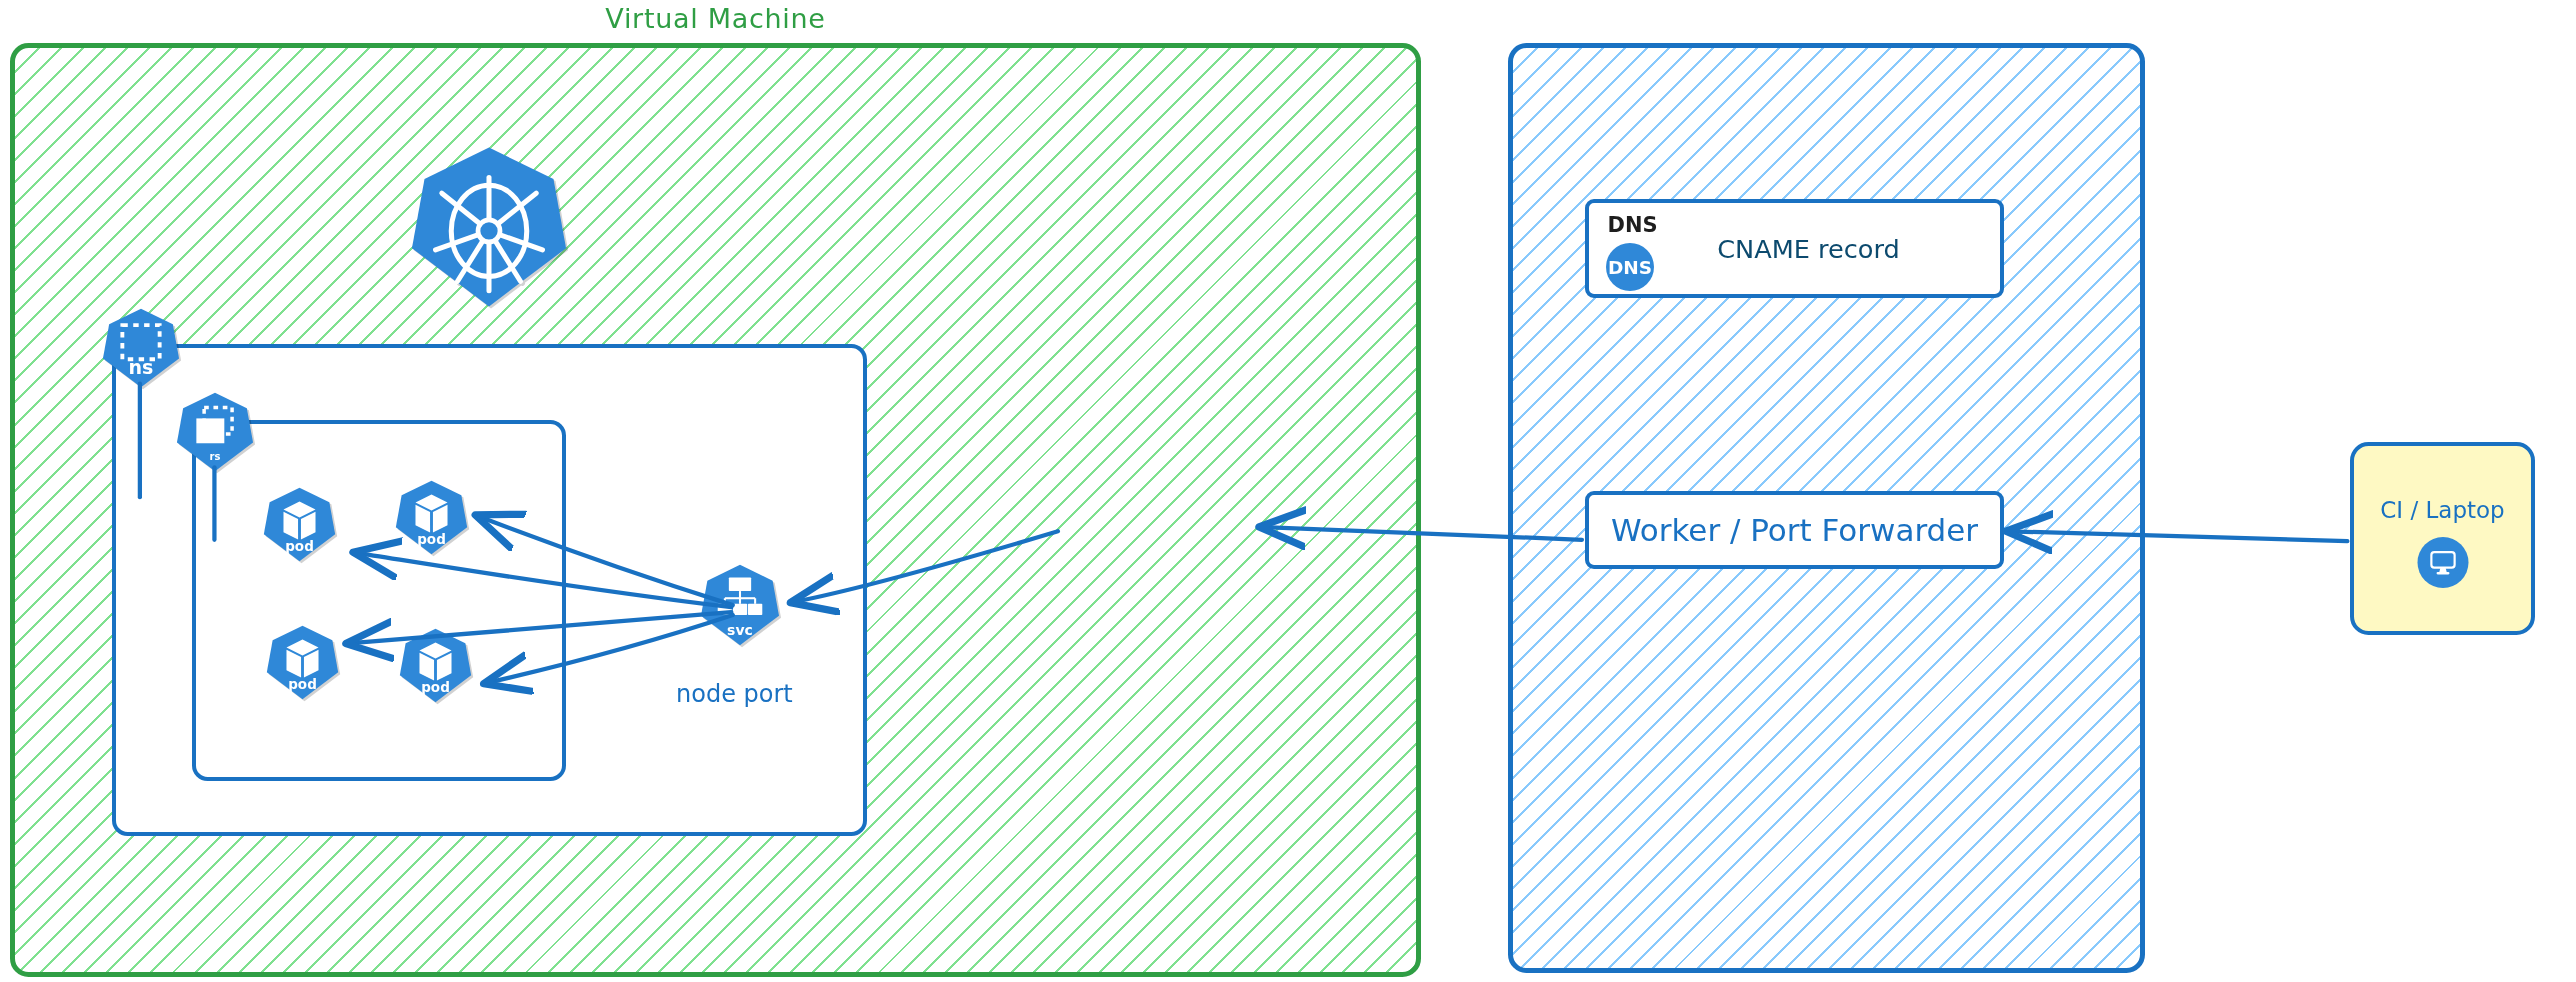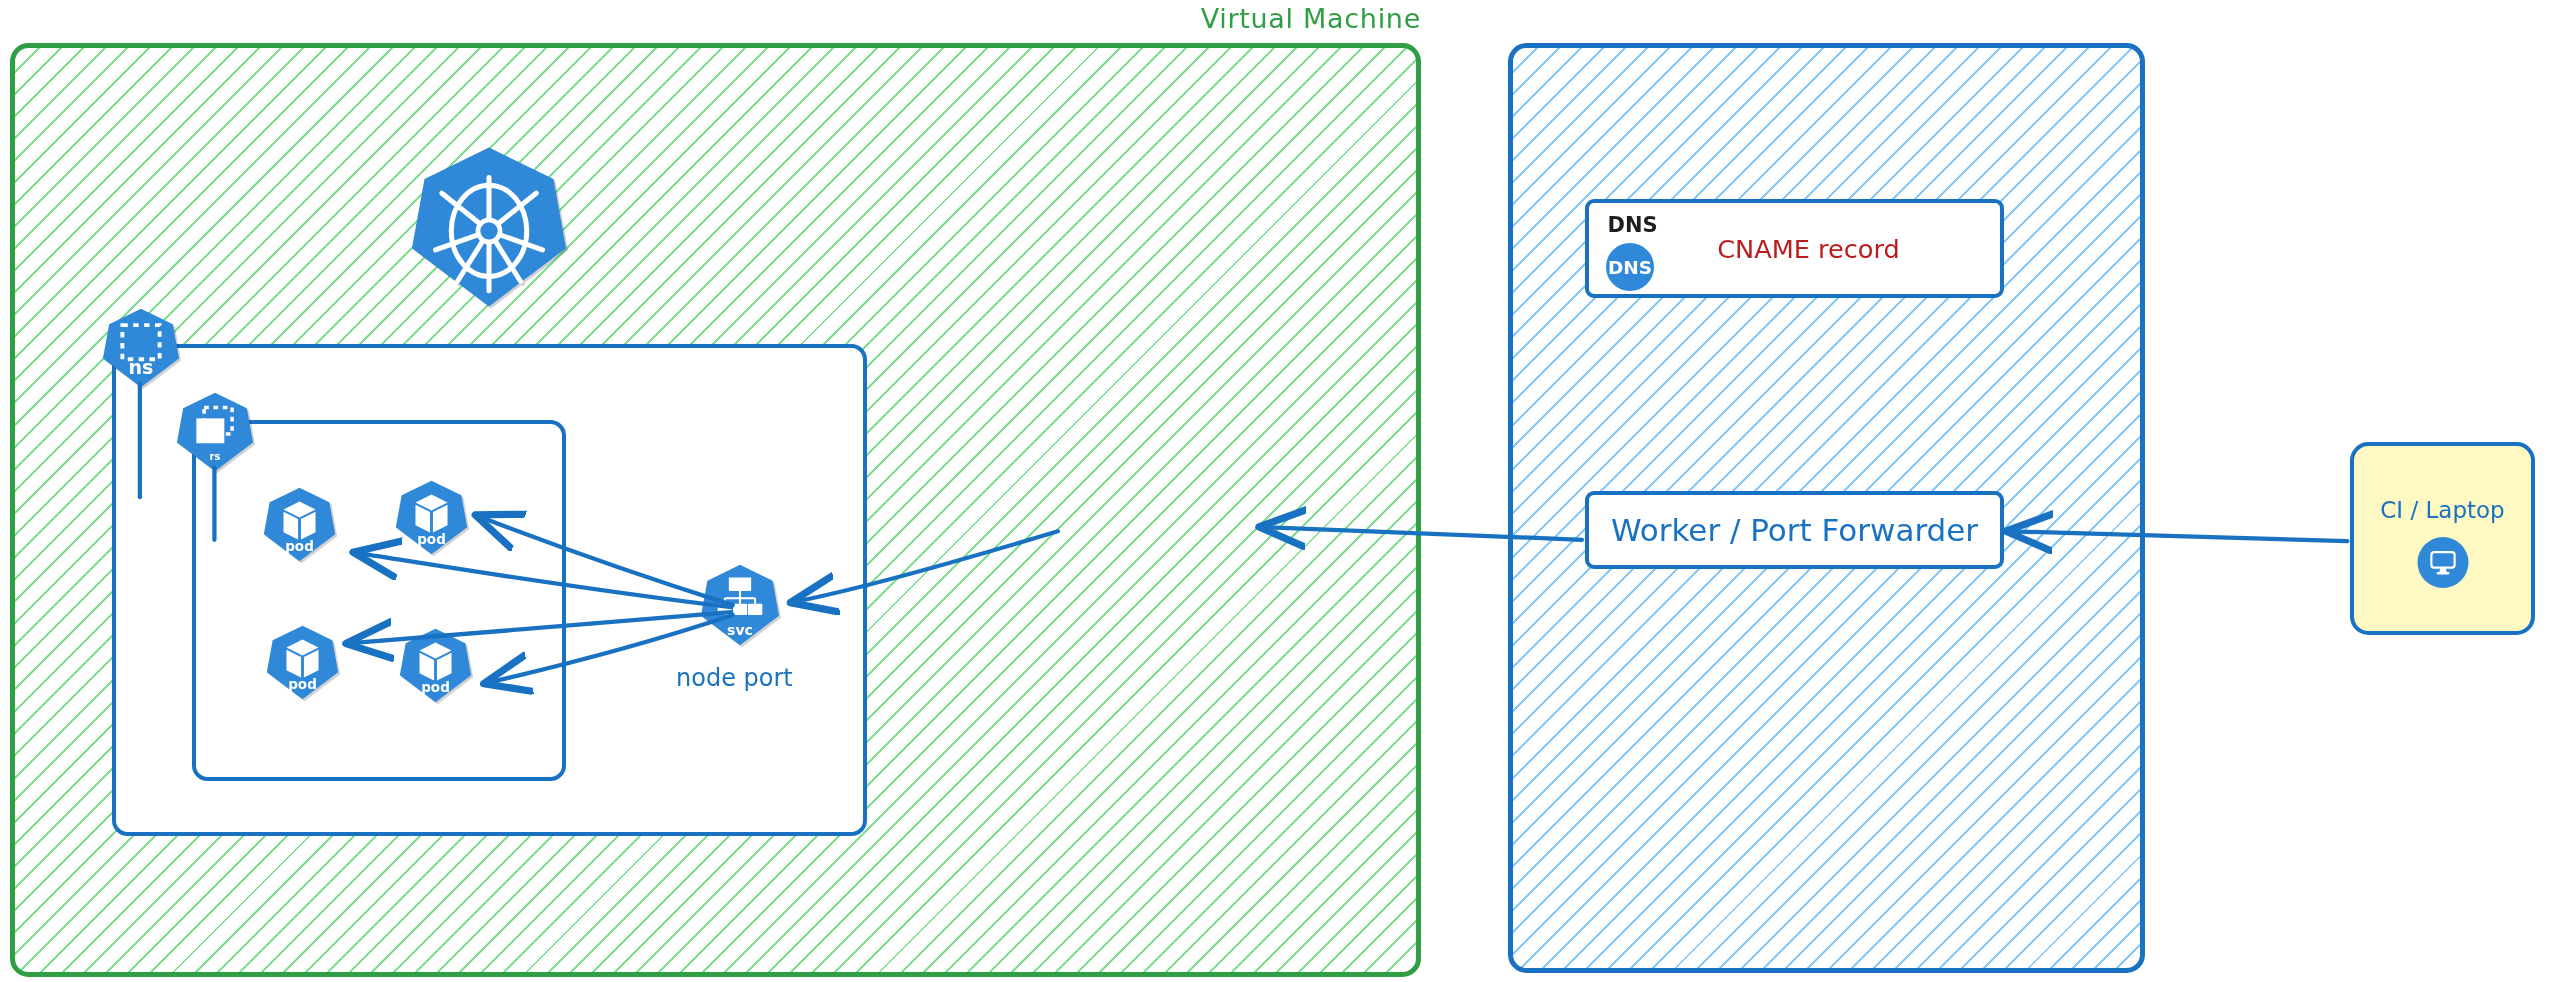--- a/index.html
+++ b/index.html
@@ -14,21 +14,21 @@
   }
 
   
   .group{position:absolute;border-radius:18.5px;box-sizing:border-box;}
   .group-title{
     position:absolute;
     font-family:"DejaVu Sans",sans-serif;
     font-size:27px;
     letter-spacing:0.7px;
     white-space:nowrap;
-    text-align:right;
+    text-align:center;
   }
 
   .vm-box{
     left:10px;top:43px;width:1411px;height:934px;
     border:5px solid #2f9e44;
     background-color:#ffffff;
     background-image:repeating-linear-gradient(
         135deg,
         rgba(105,219,124,0.85) 0px,
         rgba(105,219,124,0.85) 2.1px,
@@ -82,21 +82,21 @@
   .dns-badge{
     position:absolute;left:17px;top:40px;
     width:48px;height:48px;border-radius:50%;
     background:#2f88d8;color:#ffffff;
     display:flex;align-items:center;justify-content:center;
     font-family:"DejaVu Sans",sans-serif;font-size:18.5px;font-weight:bold;
   }
   .dns-text{
     position:absolute;left:0;top:0;width:100%;height:100%;
     display:flex;align-items:center;justify-content:center;
-    font-family:"DejaVu Sans",sans-serif;font-size:25.6px;color:#b91c1c;
+    font-family:"DejaVu Sans",sans-serif;font-size:25.6px;color:#0c4a6e;
     padding-left:28px;box-sizing:border-box;
   }
 
   .workerbox{left:1585px;top:491px;width:419px;height:78px;border:4.3px solid #1971c2;}
   .workerbox .lbl{color:#1971c2;font-size:31px;}
 
   .ci-box{
     left:2350px;top:442px;width:185px;height:193px;
     border:4.3px solid #1971c2;border-radius:18.5px;background:#fef9c3;
     position:absolute;box-sizing:border-box;
@@ -117,21 +117,21 @@
   .k8s svg{display:block;filter:drop-shadow(2.1px 2.1px 0.7px rgba(0,0,0,0.18));}
   .k8s .cap{
     position:absolute;left:0;width:100%;text-align:center;
     font-family:"DejaVu Sans",sans-serif;color:#ffffff;
     font-weight:bold;pointer-events:none;
   }
 
   .free-label{
     position:absolute;
     font-family:"DejaVu Sans",sans-serif;
-    font-size:24px;color:#1971c2;white-space:nowrap;
+    font-size:24px;color:#1971c2;white-space:nowrap;margin-top:16px;
   }
 
   
   .arrows{position:absolute;left:0;top:0;width:2576px;height:983px;pointer-events:none;}
 </style>
 </head>
 <body>
 
 <div id="stage">
 

